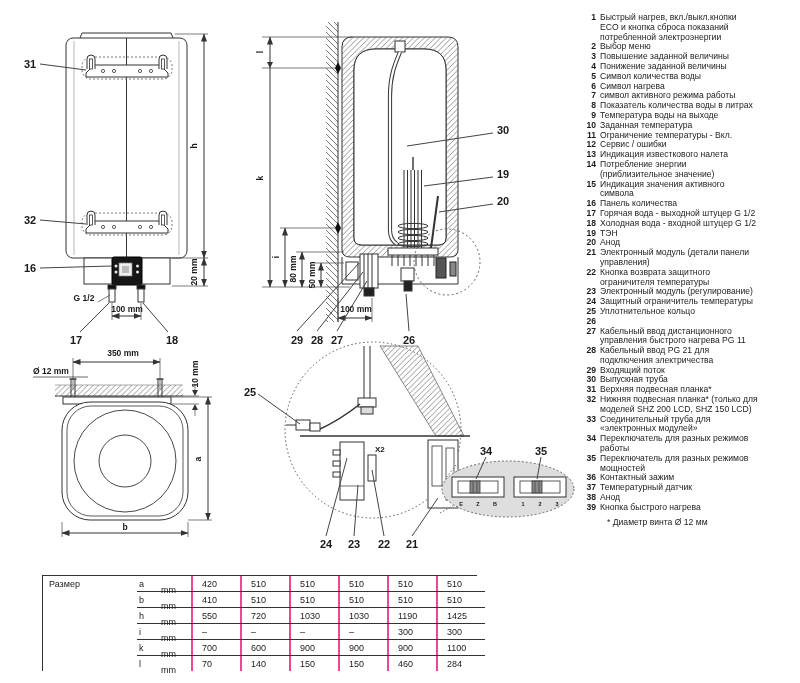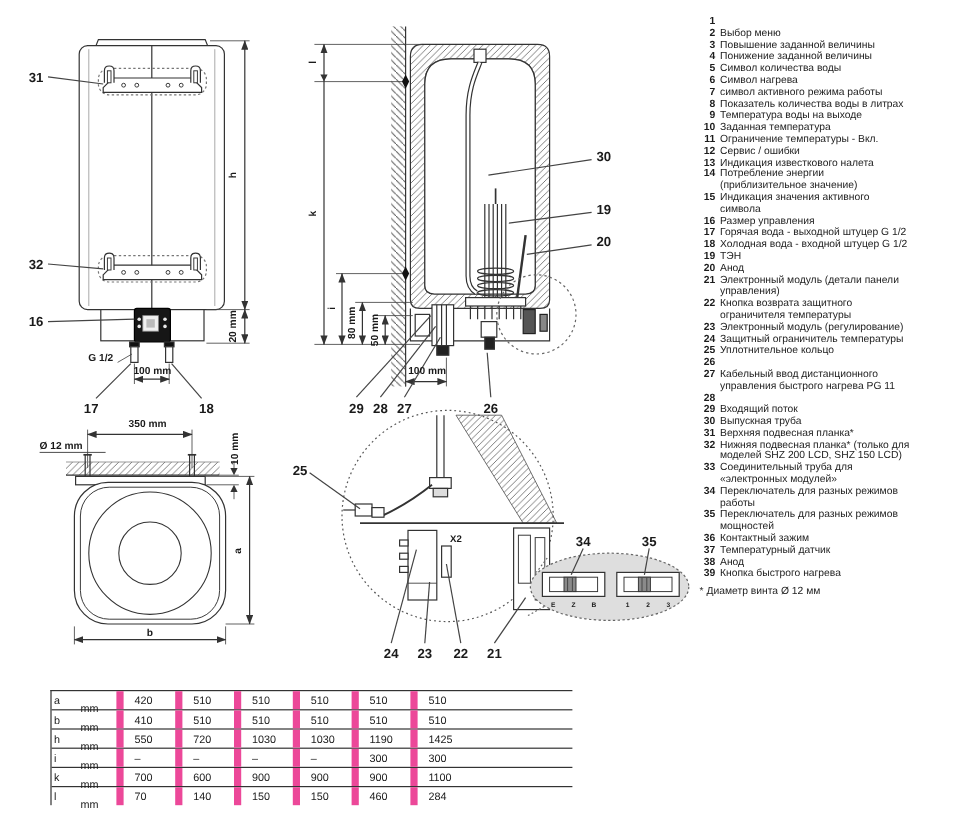--- a/index.html
+++ b/index.html
@@ -9,30 +9,30 @@
   svg text{font-family:"Liberation Sans",sans-serif;fill:#1a1a1a;}
   .co{font-size:11px;font-weight:bold;}
   .dim{font-size:8.5px;font-weight:bold;}
   .tiny{font-size:5.5px;font-weight:bold;}
   
   .legend{position:absolute;left:583px;top:13px;width:215px;font-size:8.6px;line-height:9.8px;color:#1c1c1c;}
   .legend ol{list-style:none;margin:0;padding:0;}
   .litem{display:flex;}
   .lnum{width:13px;text-align:right;font-weight:bold;flex:none;margin-right:4px;}
   .ltxt{white-space:pre-line;}
-  .lfoot{margin-top:5px;padding-left:0;}
+  .lfoot{margin-top:5px;padding-left:0;margin-left:24px;}
   
   .tbl{position:absolute;left:42px;top:575px;width:434px;border-left:1px solid #333;border-top:1px solid #333;display:flex;font-size:9px;}
   .tbl-title{width:88px;padding:3px 0 0 6px;flex:none;}
   .tbl-rows{flex:1;}
   .trow{display:flex;height:15px;align-items:center;border-bottom:1px solid #333;}
   .trow:last-child{border-bottom:none;}
   .tdim{width:22px;padding-left:2px;flex:none;}
   .tunit{width:30px;flex:none;margin-top:12px;}
-  .tval{width:49px;flex:none;border-left:6px solid #ec4899;height:100%;display:flex;align-items:center;padding-left:9px;box-sizing:border-box;}
+  .tval{width:49px;flex:none;border-left:2px solid #ec4899;height:100%;display:flex;align-items:center;padding-left:9px;box-sizing:border-box;}
 </style>
 </head>
 <body>
 
 <div class="page">
 
 <svg width="580" height="570" viewBox="0 0 580 570">
   <defs>
     <marker id="arr" markerWidth="8" markerHeight="6" refX="7.5" refY="3" orient="auto-start-reverse" markerUnits="userSpaceOnUse">
       <path d="M0,0 L8,3 L0,6 z" fill="#333"></path>
@@ -370,20 +370,23 @@
     <text class="tiny" x="540" y="506" text-anchor="middle" stroke="none">2</text>
     <text class="tiny" x="557" y="506" text-anchor="middle" stroke="none">3</text>
   </g>
 </svg>
 
 <div class="legend">
   <ol>
 
       <li class="litem">
         <span class="lnum">1</span>
+        <span class="ltxt">Быстрый нагрев, вкл./выкл.кнопки
+ECO и кнопка сброса показаний
+потребленной электроэнергии</span>
       </li>
 
       <li class="litem">
         <span class="lnum">2</span>
         <span class="ltxt">Выбор меню</span>
       </li>
 
       <li class="litem">
         <span class="lnum">3</span>
         <span class="ltxt">Повышение заданной величины</span>
@@ -446,21 +449,21 @@
       </li>
 
       <li class="litem">
         <span class="lnum">15</span>
         <span class="ltxt">Индикация значения активного
 символа</span>
       </li>
 
       <li class="litem">
         <span class="lnum">16</span>
-        <span class="ltxt">Размер управления</span>
+        <span class="ltxt">Панель количества</span>
       </li>
 
       <li class="litem">
         <span class="lnum">17</span>
         <span class="ltxt">Горячая вода - выходной штуцер G 1/2</span>
       </li>
 
       <li class="litem">
         <span class="lnum">18</span>
         <span class="ltxt">Холодная вода - входной штуцер G 1/2</span>
@@ -508,20 +511,22 @@
       </li>
 
       <li class="litem">
         <span class="lnum">27</span>
         <span class="ltxt">Кабельный ввод дистанционного
 управления быстрого нагрева PG 11</span>
       </li>
 
       <li class="litem">
         <span class="lnum">28</span>
+        <span class="ltxt">Кабельный ввод PG 21 для
+подключения электричества</span>
       </li>
 
       <li class="litem">
         <span class="lnum">29</span>
         <span class="ltxt">Входящий поток</span>
       </li>
 
       <li class="litem">
         <span class="lnum">30</span>
         <span class="ltxt">Выпускная труба</span>
@@ -574,20 +579,21 @@
       <li class="litem">
         <span class="lnum">39</span>
         <span class="ltxt">Кнопка быстрого нагрева</span>
       </li>
 
     </ol>
   <div class="lfoot">* Диаметр винта Ø 12 мм</div>
 </div>
 
 <div class="tbl">
+  <div class="tbl-title">Размер</div>
   <div class="tbl-rows">
 
       <div class="trow">
         <span class="tdim">a</span>
         <span class="tunit">mm</span>
         <span class="tval">420</span>
         <span class="tval">510</span>
         <span class="tval">510</span>
         <span class="tval">510</span>
         <span class="tval">510</span>

